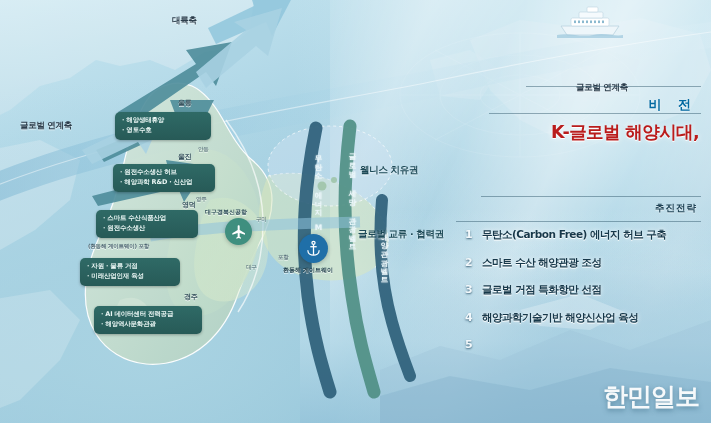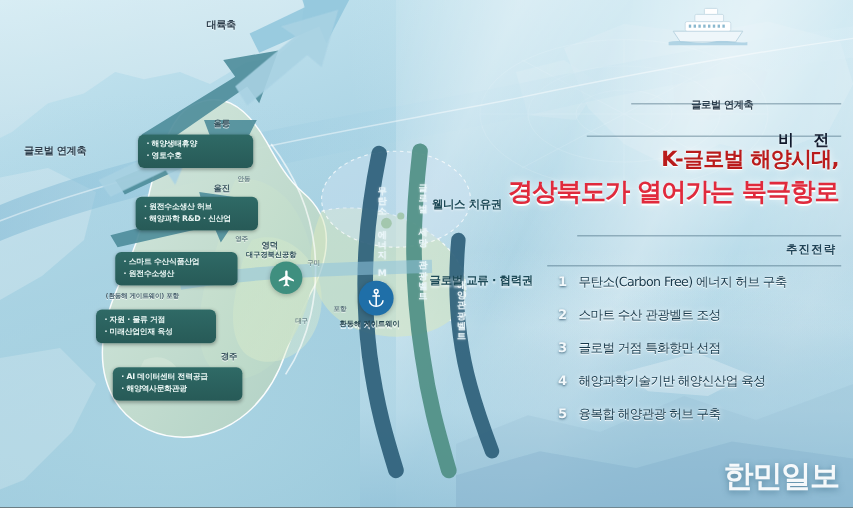--- a/index.html
+++ b/index.html
@@ -77,22 +77,22 @@
     position:absolute;border-radius:50%;display:flex;align-items:center;justify-content:center;
     box-shadow:0 1px 4px rgba(0,0,0,.25);
   }
   .badge-cap{
     position:absolute;font-size:6px;font-weight:bold;color:#2a4a56;
     white-space:nowrap;text-shadow:0 1px 0 rgba(255,255,255,.8);
   }
   .badge-cap.on-dark{color:#23424e;}
   
   .vision-word{
-    position:absolute;right:14px;top:108px;font-size:13px;font-weight:bold;
-    color:#0f172a;letter-spacing:6px;text-shadow:0 1px 2px rgba(255,255,255,.7);
+    position:absolute;right:14px;top:96px;font-size:13px;font-weight:bold;
+    color:#0369a1;letter-spacing:6px;text-shadow:0 1px 2px rgba(255,255,255,.7);
   }
   .rule{
     position:absolute;height:1px;background:rgba(40,80,100,.45);
   }
   .title-l1{
     position:absolute;right:12px;top:120px;font-size:17.5px;font-weight:bold;
     color:#b91c1c;letter-spacing:-.6px;white-space:nowrap;
     text-shadow:0 1px 0 #ffffff, 0 0 6px rgba(255,255,255,.9);
   }
   .title-l2{
@@ -104,21 +104,21 @@
     position:absolute;right:14px;top:202px;font-size:9.5px;font-weight:bold;
     color:#1f4356;letter-spacing:1px;text-shadow:0 1px 1px rgba(255,255,255,.7);
   }
   .slist{position:absolute;left:465px;top:228px;width:240px;}
   .srow{display:flex;align-items:baseline;margin-bottom:13.5px;}
   .snum{
     width:17px;flex:0 0 17px;font-size:11px;font-weight:bold;color:#f2f8fb;
     text-shadow:0 1px 2px rgba(30,70,95,.8);
   }
   .stext{
-    font-size:10.5px;font-weight:normal;color:#17384a;letter-spacing:-.5px;
+    font-size:10.5px;font-weight:bold;color:#17384a;letter-spacing:-.5px;
     text-shadow:0 1px 0 rgba(255,255,255,.9),0 0 5px rgba(255,255,255,.85);
     white-space:nowrap;
   }
   .watermark{
     position:absolute;right:12px;bottom:10px;font-size:25px;font-weight:bold;
     color:rgba(255,255,255,.93);letter-spacing:-1px;
     text-shadow:0 2px 5px rgba(40,90,115,.55);
   }
   .ship{position:absolute;right:88px;top:4px;}
 </style>
@@ -251,21 +251,21 @@
       <path d="M560,112 L606,96 L600,84 L642,88 L622,124 L614,112 L568,128 Z" opacity=".0"></path>
     </g>
   </svg>
 
   <div class="axis-label" style="left:172px;top:15px;font-size:8.5px;">대륙축</div>
   <div class="axis-label" style="left:20px;top:120px;font-size:8.5px;">글로벌 연계축</div>
   <div class="axis-label" style="left:576px;top:82px;font-size:8.5px;">글로벌 연계축</div>
 
   <div class="region-tag" style="left:178px;top:98px;">울릉</div>
   <div class="region-tag" style="left:178px;top:152px;">울진</div>
-  <div class="region-tag" style="left:182px;top:200px;margin-left:36px;">영덕</div>
+  <div class="region-tag" style="left:182px;top:200px;">영덕</div>
   <div class="region-tag small" style="left:88px;top:243px;">(환동해 게이트웨이) 포항</div>
   <div class="region-tag" style="left:184px;top:292px;">경주</div>
   <div class="region-tag small" style="left:198px;top:146px;opacity:.75;">안동</div>
   <div class="region-tag small" style="left:196px;top:196px;opacity:.75;">영주</div>
   <div class="region-tag small" style="left:256px;top:216px;opacity:.7;">구미</div>
   <div class="region-tag small" style="left:246px;top:264px;opacity:.7;">대구</div>
 
   <div class="callout" style="left:113px;top:164px;width:88px;">
     <div class="ln">원전수소생산 허브</div>
     <div class="ln">해양과학 R&amp;D · 신산업</div>
@@ -314,46 +314,44 @@
     </svg>
   </div>
   <div class="badge-cap on-dark" style="left:283px;top:266px;">환동해 게이트웨이</div>
   <div class="region-tag small" style="left:278px;top:254px;opacity:.85;">포항</div>
 
   <div class="rule" style="right:10px;top:86px;width:175px;"></div>
   <div class="vision-word">비 전</div>
   <div class="rule" style="right:10px;top:113px;width:212px;"></div>
 
   <div class="title-l1">K-글로벌 해양시대,</div>
-  <div class="title-l2">경상북도가 열어가는 북극항로</div>
 
   <div class="rule" style="right:10px;top:196px;width:220px;"></div>
   <div class="strategy-word">추진전략</div>
   <div class="rule" style="right:10px;top:221px;width:245px;"></div>
 
   <div class="slist">
     <div class="srow">
       <div class="snum">1</div>
       <div class="stext">무탄소(Carbon Free) 에너지 허브 구축</div>
     </div>
     <div class="srow">
       <div class="snum">2</div>
-      <div class="stext">스마트 수산 관광벨트 조성</div>
+      <div class="stext">스마트 수산 해양관광 조성</div>
     </div>
     <div class="srow">
       <div class="snum">3</div>
       <div class="stext">글로벌 거점 특화항만 선점</div>
     </div>
     <div class="srow">
       <div class="snum">4</div>
       <div class="stext">해양과학기술기반 해양신산업 육성</div>
     </div>
     <div class="srow">
       <div class="snum">5</div>
-      <div class="stext">융복합 해양관광 허브 구축</div>
     </div>
   </div>
 
   <svg class="ship" width="66" height="34" viewBox="0 0 66 34">
     <path d="M4,22 L62,22 L56,31 L10,31 Z" fill="#eef6fa" stroke="#b9d3e0" stroke-width=".8"></path>
     <rect x="14" y="14" width="38" height="8" rx="1.5" fill="#ffffff" stroke="#c3d9e4" stroke-width=".7"></rect>
     <rect x="22" y="8" width="24" height="6" rx="1.2" fill="#f5fafd" stroke="#c3d9e4" stroke-width=".7"></rect>
     <rect x="30" y="3" width="11" height="5" rx="1" fill="#ffffff" stroke="#c3d9e4" stroke-width=".7"></rect>
     <g fill="#6fa8c4" opacity=".8">
       <rect x="17" y="16.5" width="2" height="2.6"></rect>

